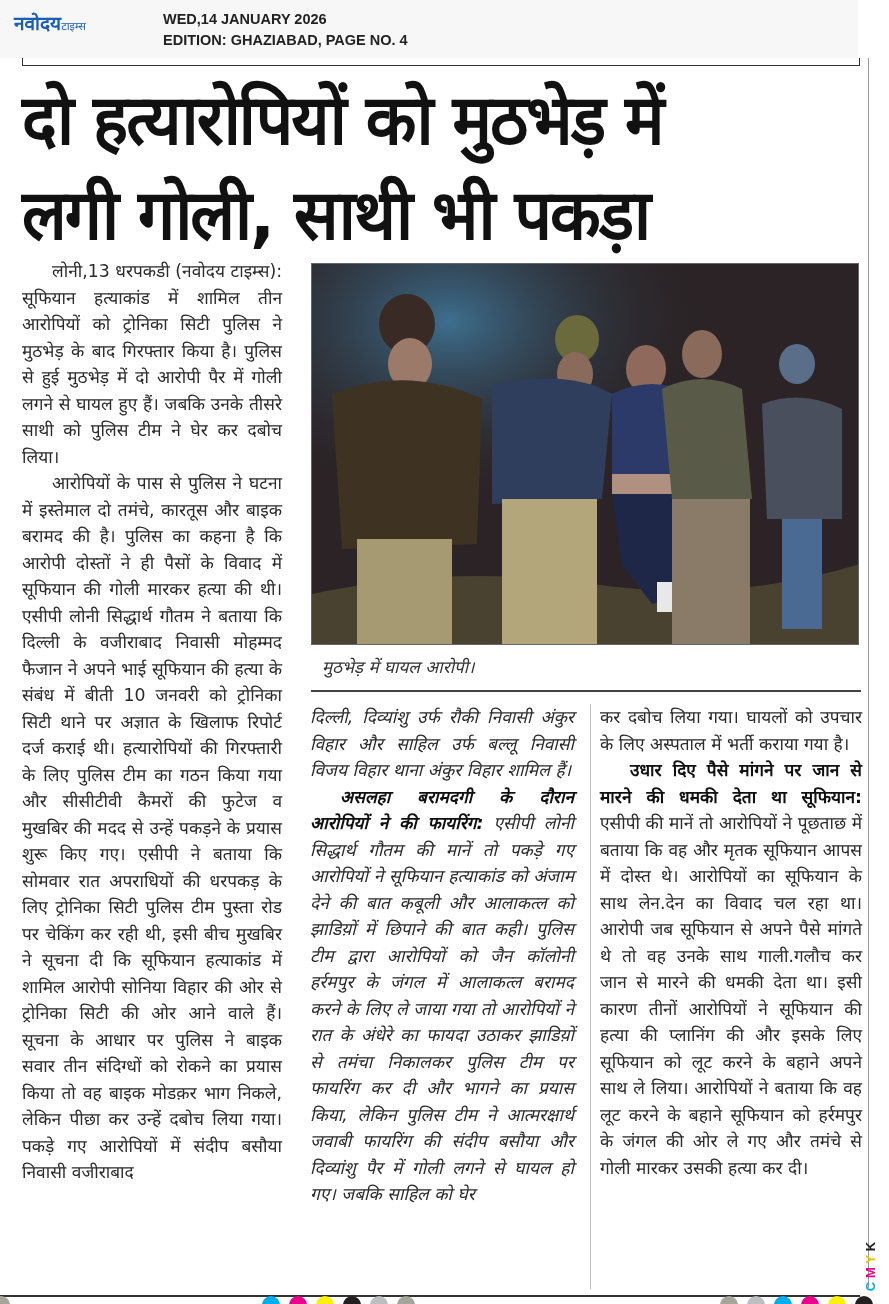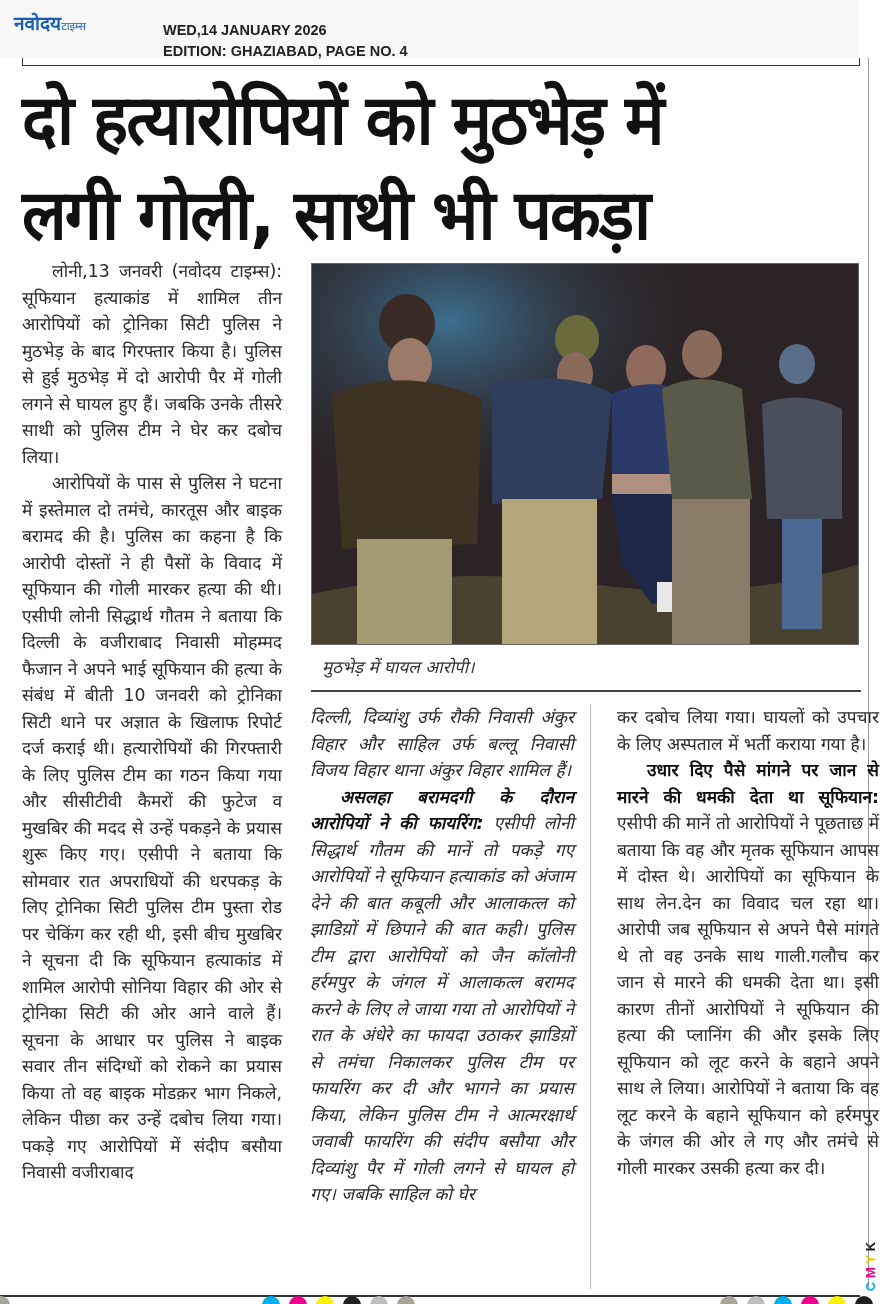--- a/index.html
+++ b/index.html
@@ -2,34 +2,34 @@
 <html><head>
 <meta charset="utf-8">
 <style>
   * { margin:0; padding:0; box-sizing:border-box; }
   html, body { width:889px; height:1304px; overflow:hidden; background:#ffffff; }
   body { position:relative; font-family:"DejaVu Sans", sans-serif; color:#222; }
 
   .topbar { position:absolute; left:0; top:0; width:858px; height:58px; background:#f7f7f7; }
   .logo { position:absolute; left:14px; top:10px; font-weight:bold; color:#1a5fb4; font-size:19px; letter-spacing:0px; }
   .logo .small { font-size:11px; font-weight:normal; }
-  .dateline { position:absolute; left:163px; top:20px; font-family:"Liberation Sans", sans-serif; font-size:14.5px; font-weight:bold; color:#222; line-height:21px; }
+  .dateline { position:absolute; left:163px; top:9px; font-family:"Liberation Sans", sans-serif; font-size:14.5px; font-weight:bold; color:#222; line-height:21px; }
 
   .frame-top { position:absolute; left:22px; top:58px; width:838px; height:8px; border-left:1.5px solid #333; border-right:1.5px solid #333; border-bottom:1.5px solid #333; }
   .right-rule { position:absolute; left:868px; top:58px; width:1px; height:1230px; background:#999; }
 
   .headline { position:absolute; left:22px; top:74px; width:845px; font-family:"DejaVu Sans", sans-serif; font-weight:bold; color:#111; font-size:66px; line-height:90px; letter-spacing:-2px; transform:scaleY(1.05); transform-origin:top left; }
   .headline div { white-space:nowrap; }
 
   .col { position:absolute; font-family:"DejaVu Sans", sans-serif; font-size:17.3px; line-height:26.5px; color:#2a2a2a; text-align:justify; }
   .col p { text-indent:0; }
   .col .indent { text-indent:30px; }
   .col1 { left:22px; top:258px; width:260px; }
   .col2 { left:310px; top:704px; width:264px;font-style:italic; }
-  .col3 { left:617px; top:704px; width:262px; }
+  .col3 { left:600px; top:704px; width:262px; }
   .bold { font-weight:bold; color:#111;margin-top:17px; }
 
   .photo { position:absolute; left:311px; top:263px; width:548px; height:382px; border:1px solid #666; background:#2a2224; overflow:hidden; }
   .photo svg { display:block; }
   .caption { position:absolute; left:322px; top:655px; font-family:"DejaVu Sans", sans-serif; font-style:italic; font-size:17px; color:#333; }
   .caption-rule { position:absolute; left:311px; top:690px; width:550px; height:2px; background:#444; }
 
   .col-sep { position:absolute; width:1px; background:#bbb; }
 
   .bottom-rule { position:absolute; left:0; top:1295px; width:860px; height:1.5px; background:#333; }
@@ -51,21 +51,21 @@
 </div>
 <div class="frame-top"></div>
 <div class="right-rule"></div>
 
 <h1 class="headline">
   <div>दो हत्यारोपियों को मुठभेड़ में</div>
   <div>लगी गोली, साथी भी पकड़ा</div>
 </h1>
 
 <div class="col col1">
-  <p class="indent">लोनी,13 जनवरी (नवोदय टाइम्स): सूफियान हत्याकांड में शामिल तीन आरोपियों को ट्रोनिका सिटी पुलिस ने मुठभेड़ के बाद गिरफ्तार किया है। पुलिस से हुई मुठभेड़ में दो आरोपी पैर में गोली लगने से घायल हुए हैं। जबकि उनके तीसरे साथी को पुलिस टीम ने घेर कर दबोच लिया।</p>
+  <p class="indent">लोनी,13 धरपकडी (नवोदय टाइम्स): सूफियान हत्याकांड में शामिल तीन आरोपियों को ट्रोनिका सिटी पुलिस ने मुठभेड़ के बाद गिरफ्तार किया है। पुलिस से हुई मुठभेड़ में दो आरोपी पैर में गोली लगने से घायल हुए हैं। जबकि उनके तीसरे साथी को पुलिस टीम ने घेर कर दबोच लिया।</p>
   <p class="indent">आरोपियों के पास से पुलिस ने घटना में इस्तेमाल दो तमंचे, कारतूस और बाइक बरामद की है। पुलिस का कहना है कि आरोपी दोस्तों ने ही पैसों के विवाद में सूफियान की गोली मारकर हत्या की थी। एसीपी लोनी सिद्धार्थ गौतम ने बताया कि दिल्ली के वजीराबाद निवासी मोहम्मद फैजान ने अपने भाई सूफियान की हत्या के संबंध में बीती 10 जनवरी को ट्रोनिका सिटी थाने पर अज्ञात के खिलाफ रिपोर्ट दर्ज कराई थी। हत्यारोपियों की गिरफ्तारी के लिए पुलिस टीम का गठन किया गया और सीसीटीवी कैमरों की फुटेज व मुखबिर की मदद से उन्हें पकड़ने के प्रयास शुरू किए गए। एसीपी ने बताया कि सोमवार रात अपराधियों की धरपकड़ के लिए ट्रोनिका सिटी पुलिस टीम पुस्ता रोड पर चेकिंग कर रही थी, इसी बीच मुखबिर ने सूचना दी कि सूफियान हत्याकांड में शामिल आरोपी सोनिया विहार की ओर से ट्रोनिका सिटी की ओर आने वाले हैं। सूचना के आधार पर पुलिस ने बाइक सवार तीन संदिग्धों को रोकने का प्रयास किया तो वह बाइक मोडक़र भाग निकले, लेकिन पीछा कर उन्हें दबोच लिया गया। पकड़े गए आरोपियों में संदीप बसौया निवासी वजीराबाद</p>
 </div>
 
 <div class="photo" title="मुठभेड़ में घायल आरोपियों को ले जाती पुलिस टीम">
   <svg width="548" height="382" viewBox="0 0 548 382">
     <defs>
       <radialGradient id="bglight" cx="0.25" cy="0.15" r="0.5">
         <stop offset="0" stop-color="#3d6f8f"></stop>
         <stop offset="1" stop-color="#2a2224" stop-opacity="0"></stop>
       </radialGradient>

